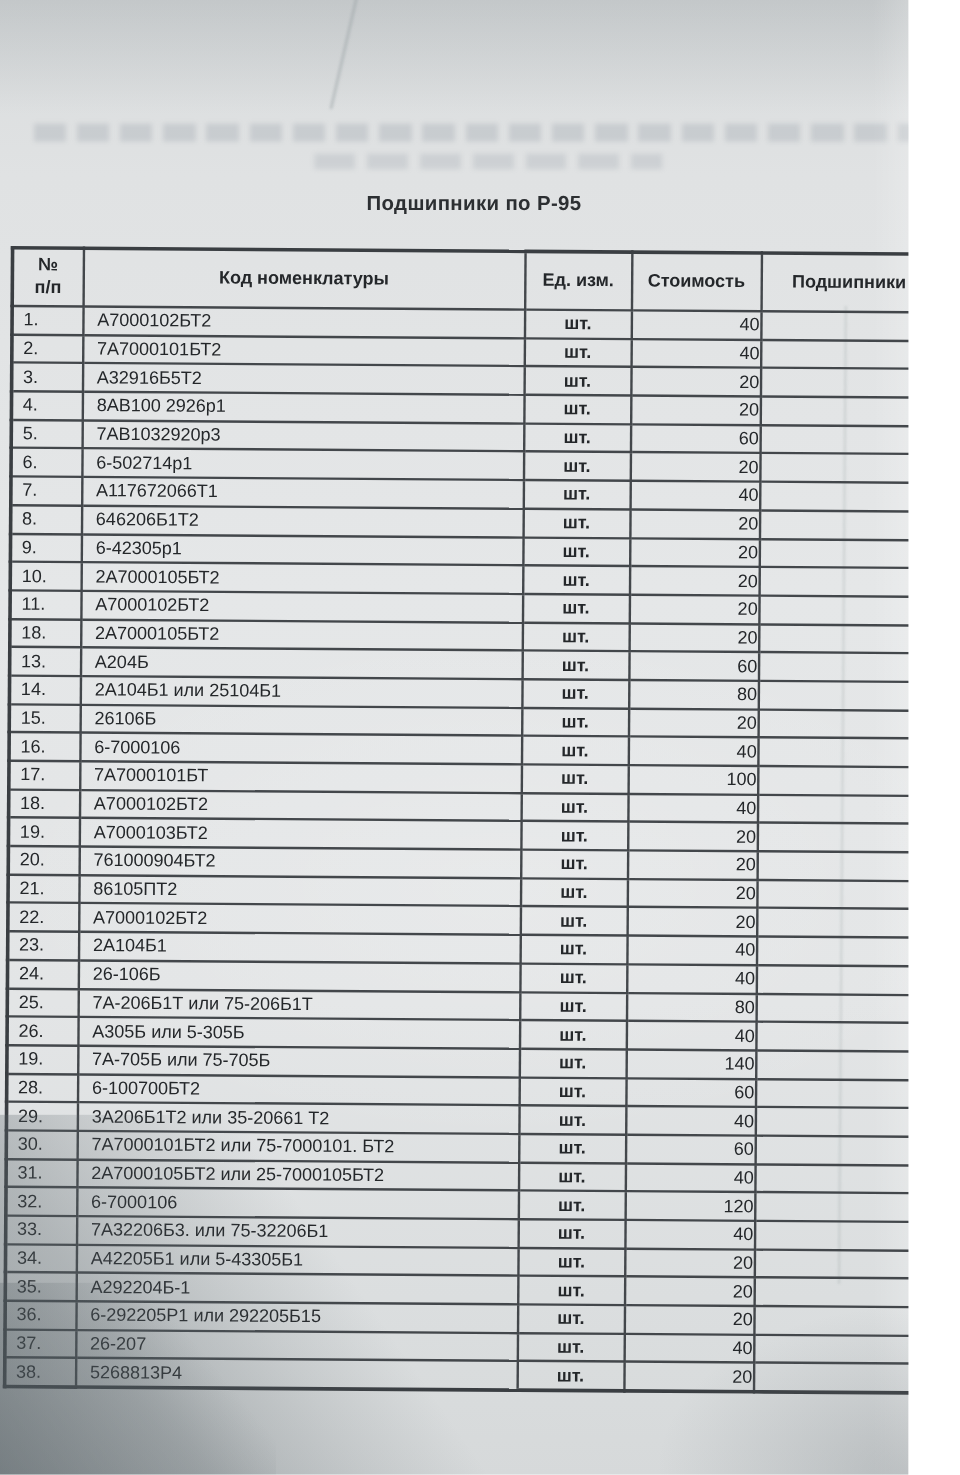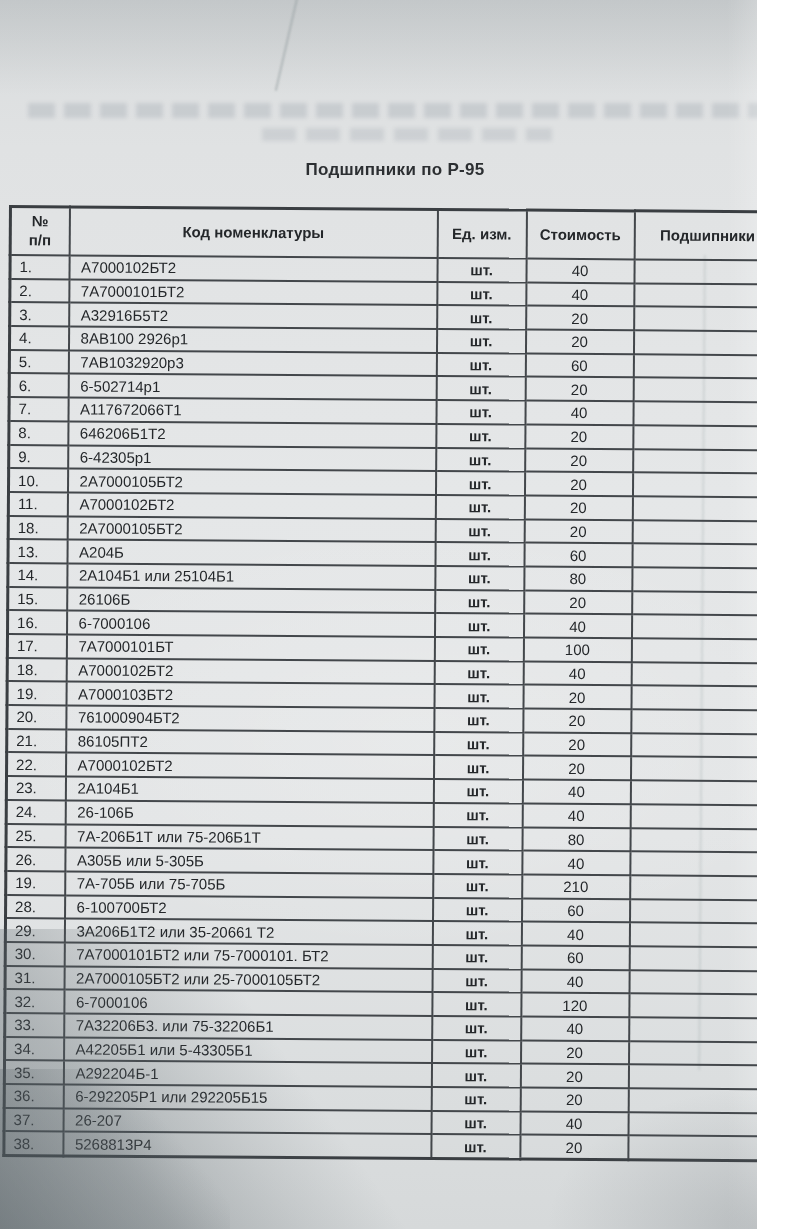--- a/index.html
+++ b/index.html
@@ -134,21 +134,21 @@
     font-size: 15px;
     padding: 0;
     vertical-align: middle;
     line-height: 1;
     white-space: nowrap;
     overflow: hidden;
   }
   td.cell-num  { padding-left: 8px !important;  text-align: left; }
   td.cell-code { padding-left: 11px !important; text-align: left; }
   td.cell-unit { text-align: center; font-weight: bold; }
-  td.cell-qty  { text-align: center; margin-top: 45px; }
+  td.cell-qty  { text-align: right; margin-top: 45px; }
   td.cell-cost { text-align: center; }
 </style>
 </head>
 <body>
 
 <div class="photo">
 
   <div class="shade-top"></div>
   <div class="crease-top-left"></div>
   <div class="ghost-line-1"></div>
@@ -358,21 +358,21 @@
       <td class="cell-num">26.</td>
       <td class="cell-code">А305Б или 5-305Б</td>
       <td class="cell-unit">шт.</td>
       <td class="cell-qty">40</td>
       <td class="cell-cost"></td>
     </tr>
         <tr>
       <td class="cell-num">19.</td>
       <td class="cell-code">7А-705Б или 75-705Б</td>
       <td class="cell-unit">шт.</td>
-      <td class="cell-qty">210</td>
+      <td class="cell-qty">140</td>
       <td class="cell-cost"></td>
     </tr>
         <tr>
       <td class="cell-num">28.</td>
       <td class="cell-code">6-100700БТ2</td>
       <td class="cell-unit">шт.</td>
       <td class="cell-qty">60</td>
       <td class="cell-cost"></td>
     </tr>
         <tr>

